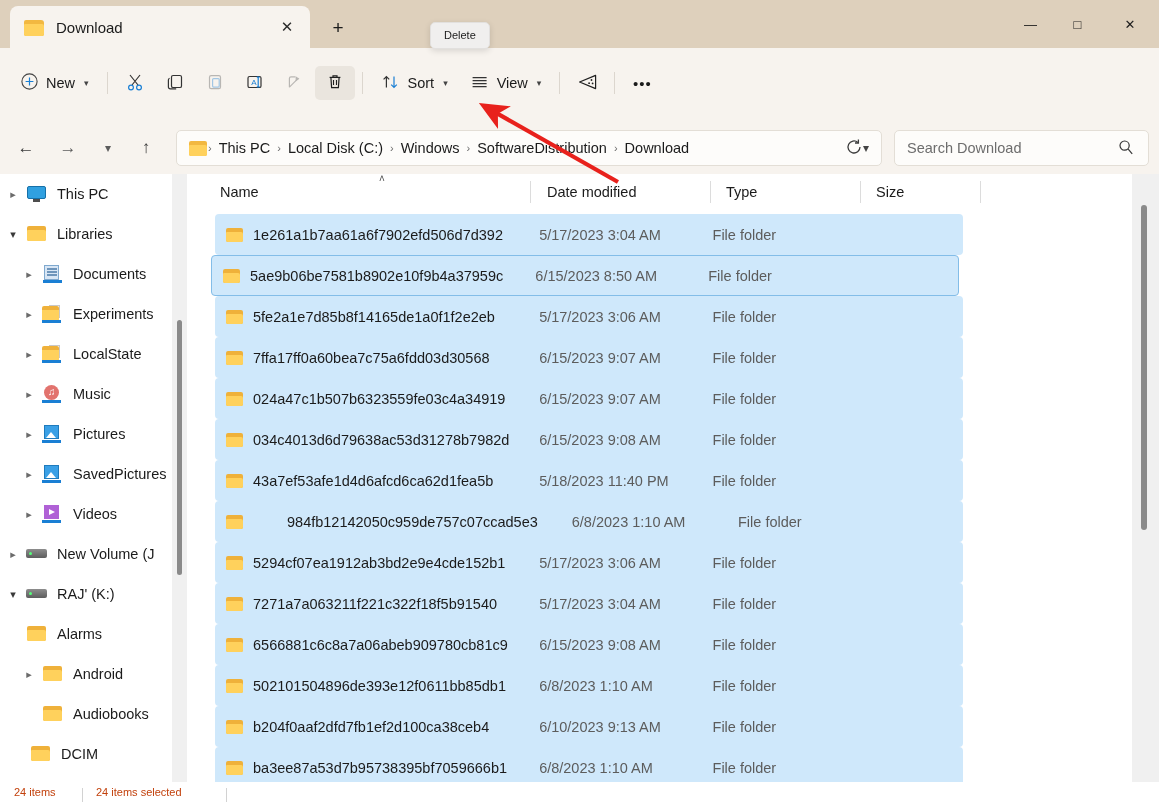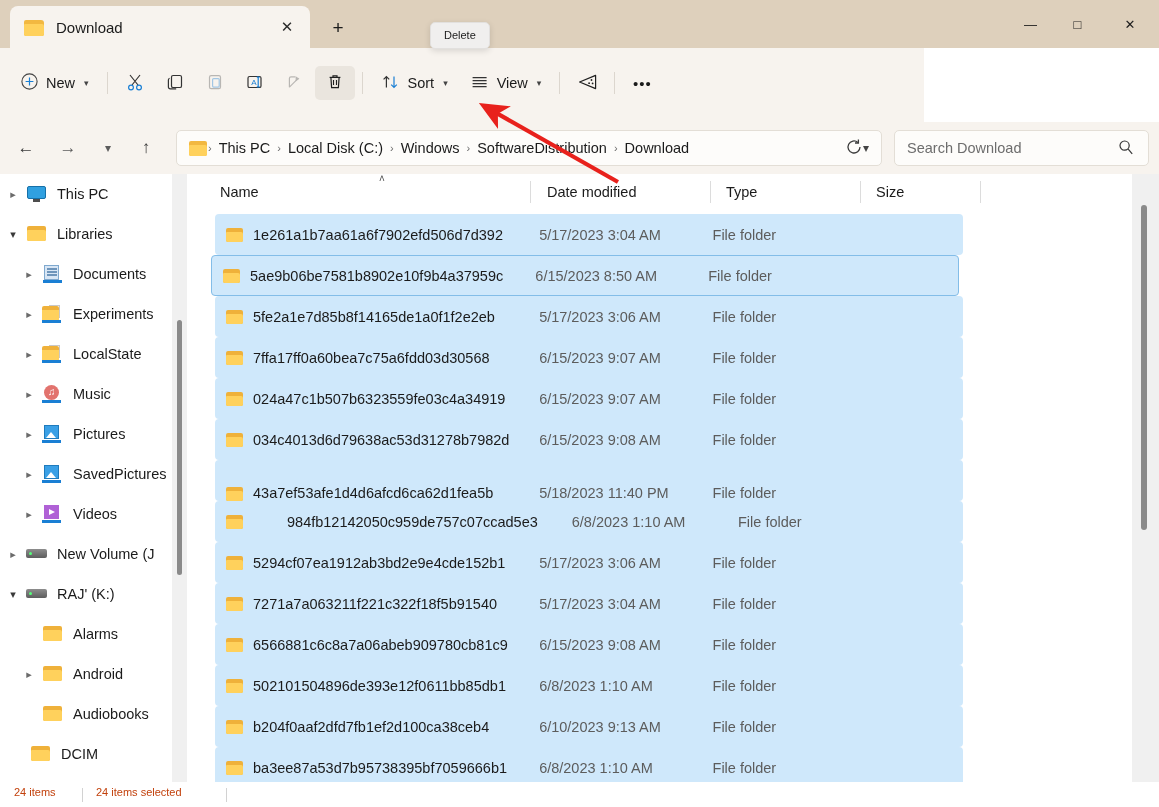--- a/index.html
+++ b/index.html
@@ -58,21 +58,21 @@
     position: absolute; left: 430px; top: 22px;
     background: #f0efee; border: 1px solid #e2e0de;
     border-radius: 5px; padding: 6px 13px 7px 13px;
     font-size: 11px; color: #1b1b1b;
     box-shadow: 0 2px 6px rgba(0,0,0,0.13);
     z-index: 40;
   }
 
   
   .cmdbar {
-    position: absolute; top: 48px; left: 0; width: 924px; height: 74px;
+    position: absolute; top: 48px; left: 0; width: 1159px; height: 74px;
     background: #f7f3ee;
   }
   .cmd-row { position: absolute; top: 10px; left: 10px; display: flex; align-items: center; height: 50px; }
   .cmd-btn {
     height: 34px; display: flex; align-items: center; gap: 8px;
     padding: 0 11px; border-radius: 5px; color: #1b1b1b; font-size: 14.5px;
     white-space: nowrap;
   }
   .cmd-btn.icon-only { width: 40px; justify-content: center; padding: 0; }
   .cmd-btn.active-bg { background: #eae5de; }
@@ -474,21 +474,21 @@
         <span class="tlabel">New Volume (J</span>
       </div>
       <div class="tree-item" style="padding-left: 0px;">
         <span class="tw open">▾</span>
         <span class="ticon ic-drive">
           <span class="body"></span>
           <span class="led"></span>
         </span>
         <span class="tlabel">RAJ' (K:)</span>
       </div>
-      <div class="tree-item" style="padding-left: 16px;">
+      <div class="tree-item" style="padding-left: 0;">
         <span class="tw "></span>
         <span class="ticon ic-folder">
           <span class="b"></span>
           <span class="f"></span>
         </span>
         <span class="tlabel">Alarms</span>
       </div>
       <div class="tree-item" style="padding-left: 16px;">
         <span class="tw ">▸</span>
         <span class="ticon ic-folder">
@@ -598,21 +598,21 @@
         <span class="row-icon">
           <span class="b"></span>
           <span class="f"></span>
         </span>
         <span class="cell-name">034c4013d6d79638ac53d31278b7982d</span>
         <span class="cell-date">6/15/2023 9:08 AM</span>
         <span class="cell-type">File folder</span>
         <span class="cell-size"></span>
       </div>
       <div class="row-sp"></div>
-      <div class="row" style="margin-top: 0px; align-items: flex-end;">
+      <div class="row" style="margin-top: 0px;">
         <span class="row-icon">
           <span class="b"></span>
           <span class="f"></span>
         </span>
         <span class="cell-name">43a7ef53afe1d4d6afcd6ca62d1fea5b</span>
         <span class="cell-date">5/18/2023 11:40 PM</span>
         <span class="cell-type">File folder</span>
         <span class="cell-size"></span>
       </div>
       <div class="row-sp"></div>

